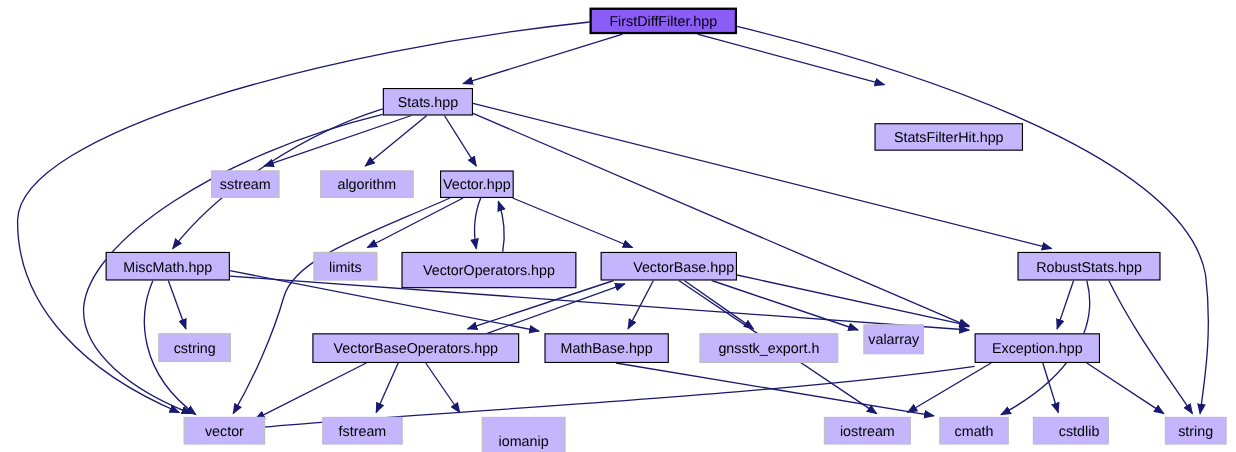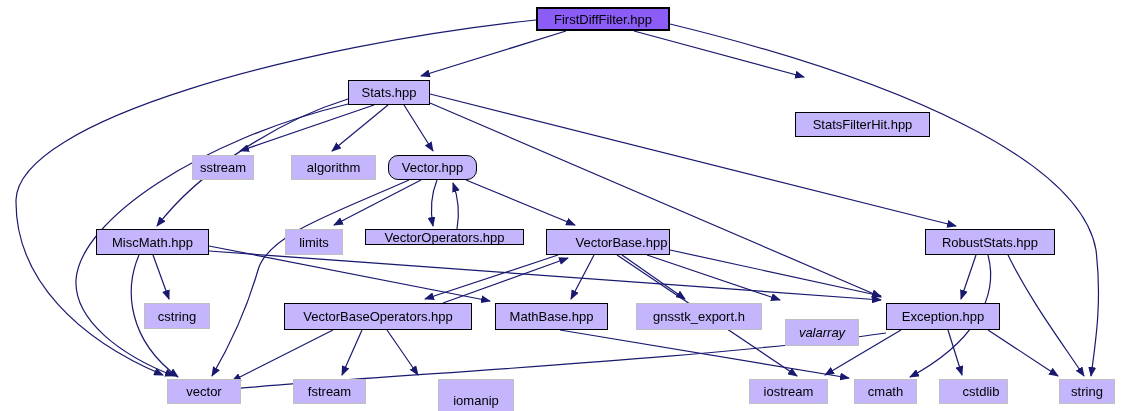--- a/index.html
+++ b/index.html
@@ -64,31 +64,31 @@
         <path d="M988,330 L1058,376" class="edge" stroke="#191970" marker-end="url(#arrow)"></path>
         <path d="M886,333 C700,360 380,375 232,389" class="edge" stroke="#191970" marker-end="url(#arrow)"></path>
       </g>
   </svg>
   <div id="nodes">
       <div class="node node-root" style="left: 536px; top: 7px; width: 134px; height: 24px; background: #8b5cf6;">FirstDiffFilter.hpp</div>
       <div class="node node-project" style="left: 348px; top: 80px; width: 82px; height: 25px;">Stats.hpp</div>
       <div class="node node-project" style="left: 795px; top: 80px; width: 135px; height: 25px; margin-top: 32px;">StatsFilterHit.hpp</div>
       <div class="node node-system" style="left: 192px; top: 155px; width: 62px; height: 25px;">sstream</div>
       <div class="node node-system" style="left: 291px; top: 155px; width: 85px; height: 25px;">algorithm</div>
-      <div class="node node-project" style="left: 388px; top: 155px; width: 89px; height: 25px; border-radius: 10px;">Vector.hpp</div>
+      <div class="node node-project" style="left: 400px; top: 155px; width: 67px; height: 25px;">Vector.hpp</div>
       <div class="node node-project" style="left: 96px; top: 229px; width: 113px; height: 26px;">MiscMath.hpp</div>
       <div class="node node-system" style="left: 285px; top: 229px; width: 58px; height: 26px;">limits</div>
-      <div class="node node-project" style="left: 365px; top: 229px; width: 159px; height: 16px; text-align: center;">VectorOperators.hpp</div>
+      <div class="node node-project" style="left: 365px; top: 229px; width: 159px; height: 33px; text-align: center;">VectorOperators.hpp</div>
       <div class="node node-project" style="left: 546px; top: 229px; width: 124px; height: 26px; padding-left: 27px;">VectorBase.hpp</div>
       <div class="node node-project" style="left: 925px; top: 229px; width: 130px; height: 26px;">RobustStats.hpp</div>
       <div class="node node-system" style="left: 144px; top: 303px; width: 66px; height: 26px;">cstring</div>
       <div class="node node-project" style="left: 284px; top: 303px; width: 188px; height: 27px;">VectorBaseOperators.hpp</div>
       <div class="node node-project" style="left: 495px; top: 303px; width: 113px; height: 27px;">MathBase.hpp</div>
       <div class="node node-system" style="left: 636px; top: 303px; width: 126px; height: 27px;">gnsstk_export.h</div>
-      <div class="node node-system" style="left: 785px; top: 319px; width: 74px; height: 27px; font-style: italic;">valarray</div>
+      <div class="node node-system" style="left: 785px; top: 295px; width: 55px; height: 27px;">valarray</div>
       <div class="node node-project" style="left: 886px; top: 303px; width: 114px; height: 27px;">Exception.hpp</div>
       <div class="node node-system" style="left: 167px; top: 379px; width: 74px; height: 25px;">vector</div>
       <div class="node node-system" style="left: 293px; top: 379px; width: 73px; height: 25px;">fstream</div>
       <div class="node node-system" style="left: 390px; top: 379px; width: 76px; height: 42px; margin-left: 48px;">iomanip</div>
       <div class="node node-system" style="left: 749px; top: 379px; width: 79px; height: 25px;">iostream</div>
       <div class="node node-system" style="left: 854px; top: 379px; width: 63px; height: 25px;">cmath</div>
       <div class="node node-system" style="left: 939px; top: 379px; width: 69px; height: 25px; padding-left: 15px;">cstdlib</div>
       <div class="node node-system" style="left: 1059px; top: 379px; width: 56px; height: 25px;">string</div>
     </div>
 </div>

